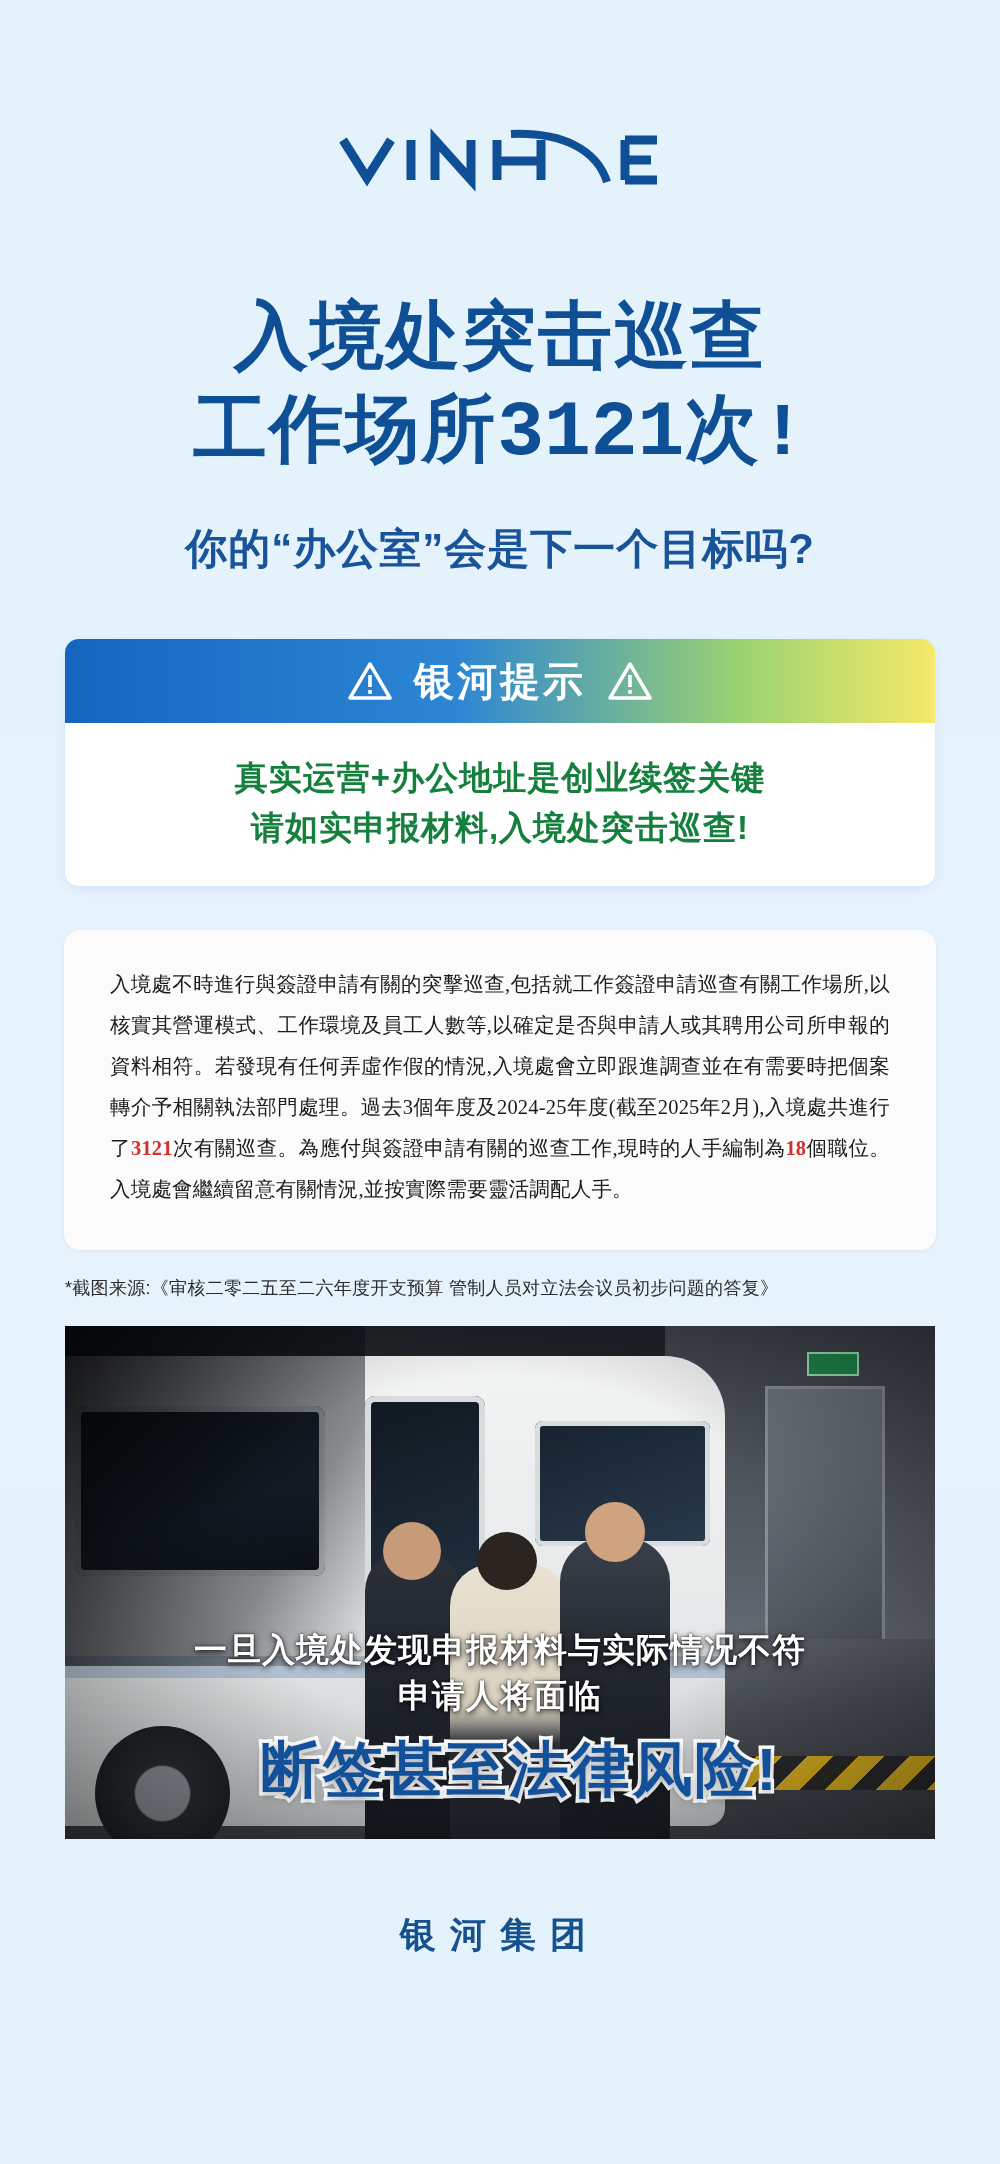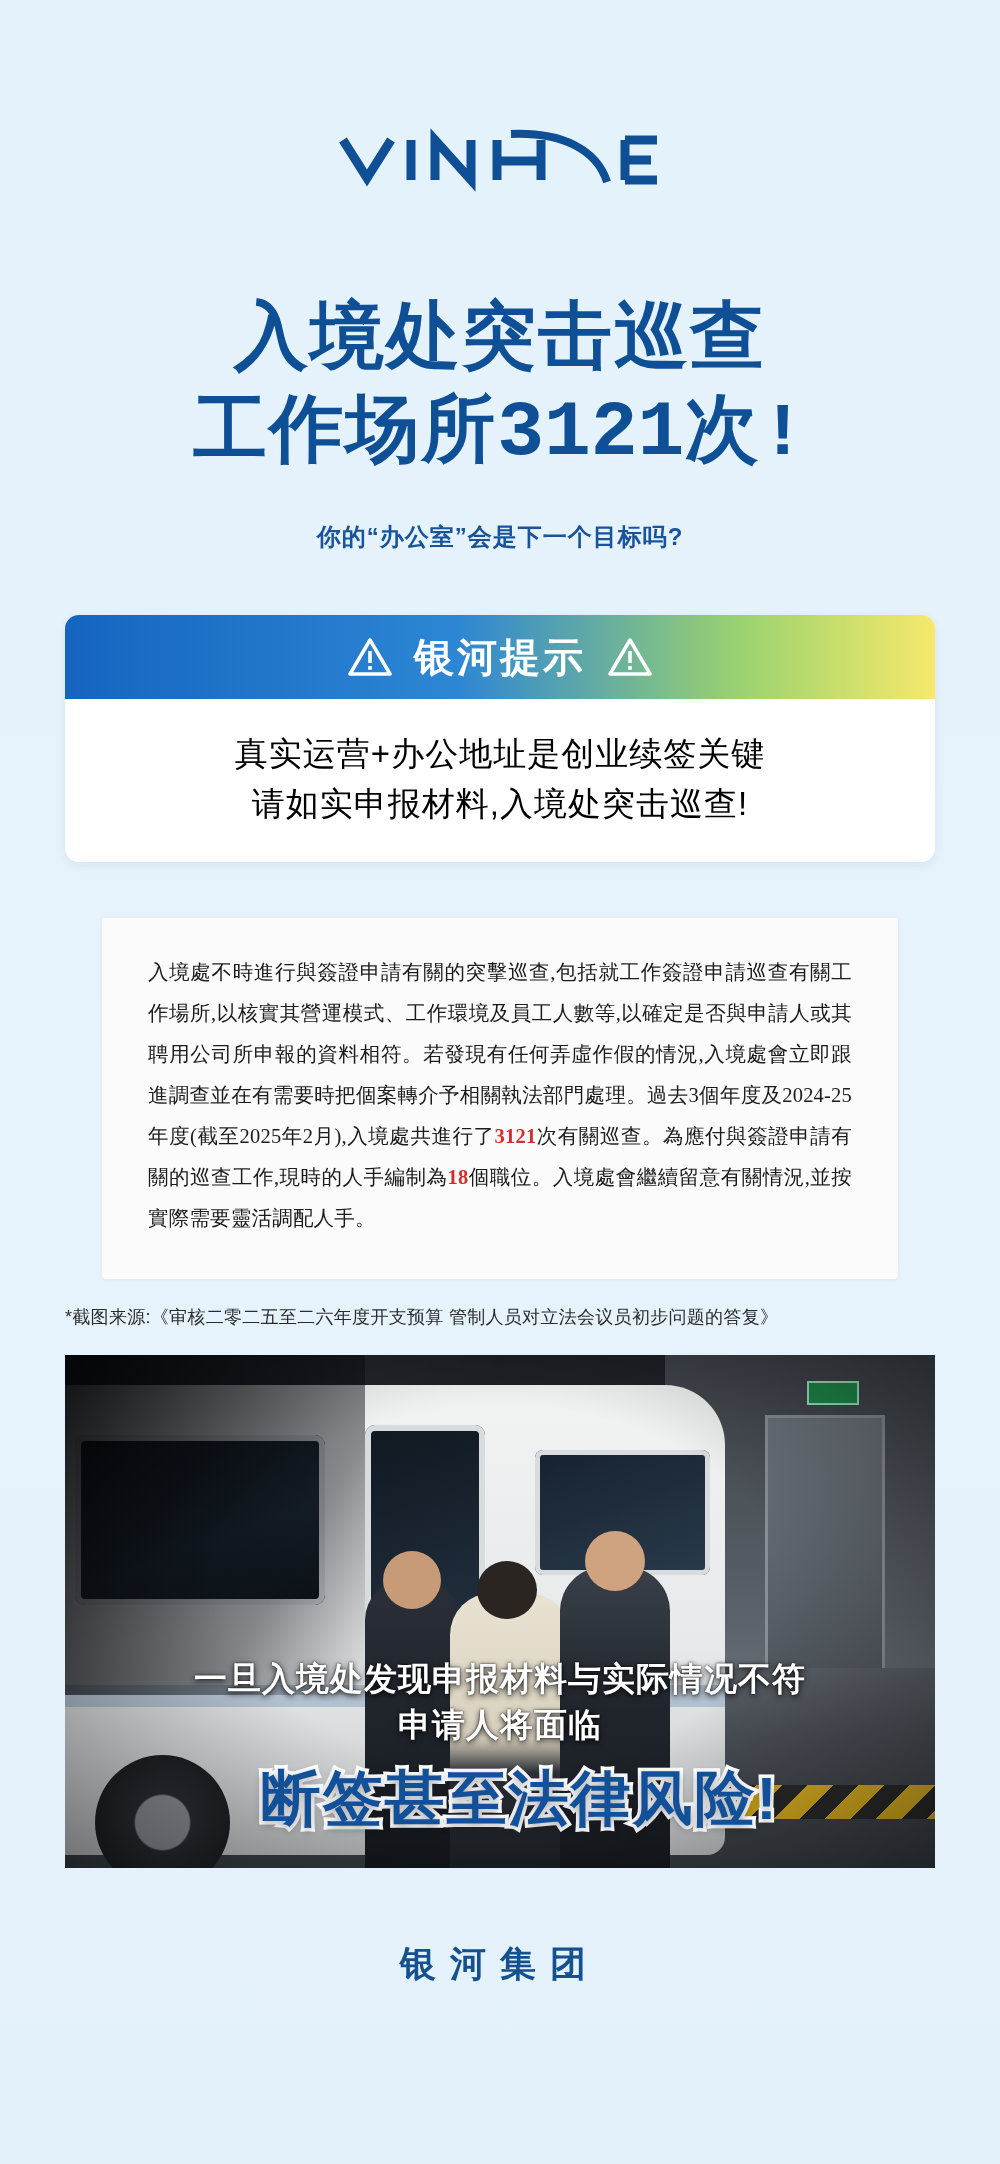--- a/index.html
+++ b/index.html
@@ -43,21 +43,21 @@
   }
   .headline .l2 .num {
     font-size: 78px;
     letter-spacing: 0px;
   }
   .subhead {
     margin-top: 40px;
     text-align: center;
     color: #19549b;
     font-weight: 700;
-    font-size: 24px;
+    font-size: 42px;
     letter-spacing: 1px;
   }
 
   
   .tip-card {
     margin-top: 62px;
     width: 870px;
     border-radius: 14px;
     overflow: hidden;
     box-shadow: 0 3px 10px rgba(20,70,130,.08);
@@ -79,33 +79,33 @@
   .warn {
     width: 44px; height: 40px;
     display: inline-block;
   }
   .tip-body {
     background: #ffffff;
     padding: 30px 0 34px;
     text-align: center;
   }
   .tip-body div {
-    color: #000000;
+    color: #15803d;
     font-size: 33px;
-    font-weight: 400;
+    font-weight: 700;
     line-height: 1.5;
     letter-spacing: 1px;
   }
 
   
   .doc {
-    margin-top: 56px;
-    width: 796px;
+    margin-top: 44px;
+    width: 872px;
     background: #fbfbfb;
-    border-radius: 4px;
+    border-radius: 16px;
     padding: 34px 46px 40px;
     box-shadow: 0 1px 4px rgba(0,0,0,.05);
   }
   .doc p {
     font-family: "Liberation Serif", serif;
     color: #1b1b1b;
     font-size: 20.5px;
     line-height: 2.0;
     text-align: justify;
     letter-spacing: 0.2px;

